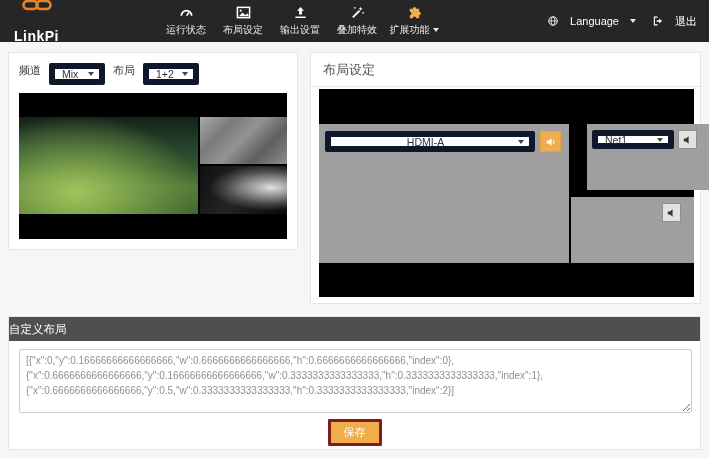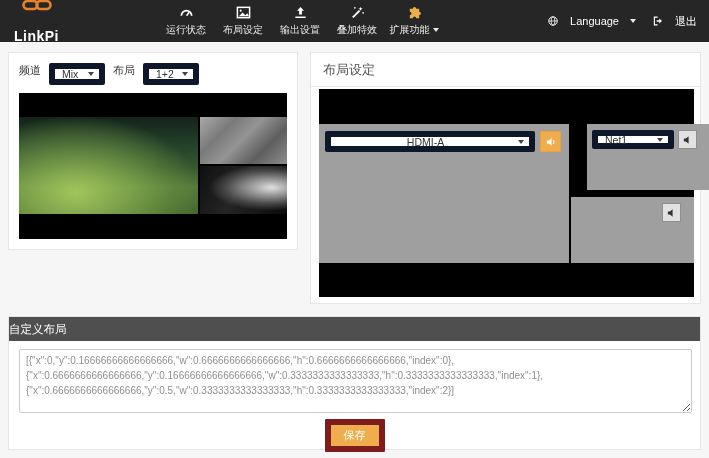--- a/index.html
+++ b/index.html
@@ -80,21 +80,21 @@
   .panel-header { height:24px; background:#4f4f4f; color:#fff; font-size:11.5px; line-height:24px; }
   .json-area {
     display:block; width:673px; height:64px; margin:8px 10px 6px 10px;
     border:1px solid #ccc; border-radius:2px;
     color:#8f8f8f; font-size:10px; line-height:1.5;
     font-family:"Liberation Sans", sans-serif;
     padding:3px 6px; resize:vertical; overflow:hidden; white-space:pre-wrap;
   }
   .btn-row { text-align:center; }
   .btn-save {
-    background:#f0ad4e; border:6px solid #7f1d1d; border-radius:1px;
+    background:#f0ad4e; border:3px solid #7f1d1d; border-radius:1px;
     color:#fff; font-size:11px; padding:3px 13px; cursor:pointer;
     font-family:"Liberation Sans", sans-serif;
   }
 </style>
 </head>
 <body>
 
 <div class="navbar">
   <div class="brand">
     <span>

